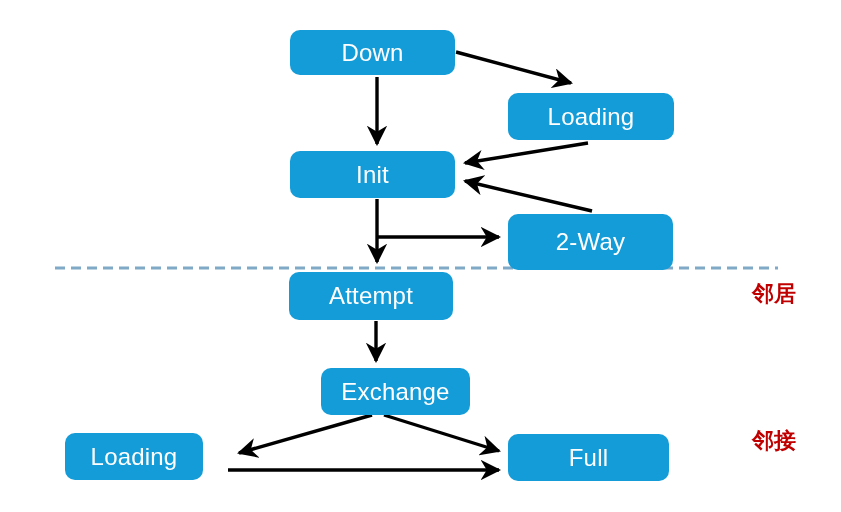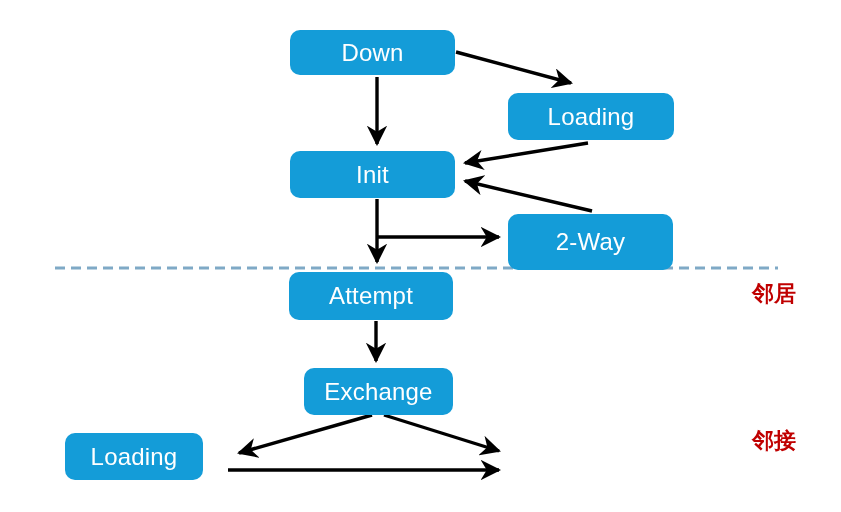--- a/index.html
+++ b/index.html
@@ -93,19 +93,20 @@
     <line class="edge" x1="372" y1="415" x2="239" y2="453" marker-end="url(#arrow)"></line>
     <line class="edge" x1="384" y1="415" x2="499" y2="451" marker-end="url(#arrow)"></line>
     <line class="edge" x1="228" y1="470" x2="499" y2="470" marker-end="url(#arrow)"></line>
   </svg>
 
   <div class="node" style="left:290px; top:30px;  width:165px; height:45px;">Down</div>
   <div class="node" style="left:508px; top:93px;  width:166px; height:47px;">Loading</div>
   <div class="node" style="left:290px; top:151px; width:165px; height:47px;">Init</div>
   <div class="node" style="left:508px; top:214px; width:165px; height:56px;">2-Way</div>
   <div class="node" style="left:289px; top:272px; width:164px; height:48px;">Attempt</div>
-  <div class="node" style="left:304px; top:368px; width:149px; height:47px;">Exchange</div>
+  <div class="node" style="left:321px; top:368px; width:149px; height:47px;">Exchange</div>
   <div class="node" style="left:65px;  top:433px; width:138px; height:47px;">Loading</div>
+  <div class="node" style="left:508px; top:434px; width:161px; height:47px;">Full</div>
 
   <div class="region-label" style="left:752px; top:235px;margin-top:48px;">邻居</div>
   <div class="region-label" style="left:752px; top:430px;">邻接</div>
 
 </div>
 
 </body></html>

